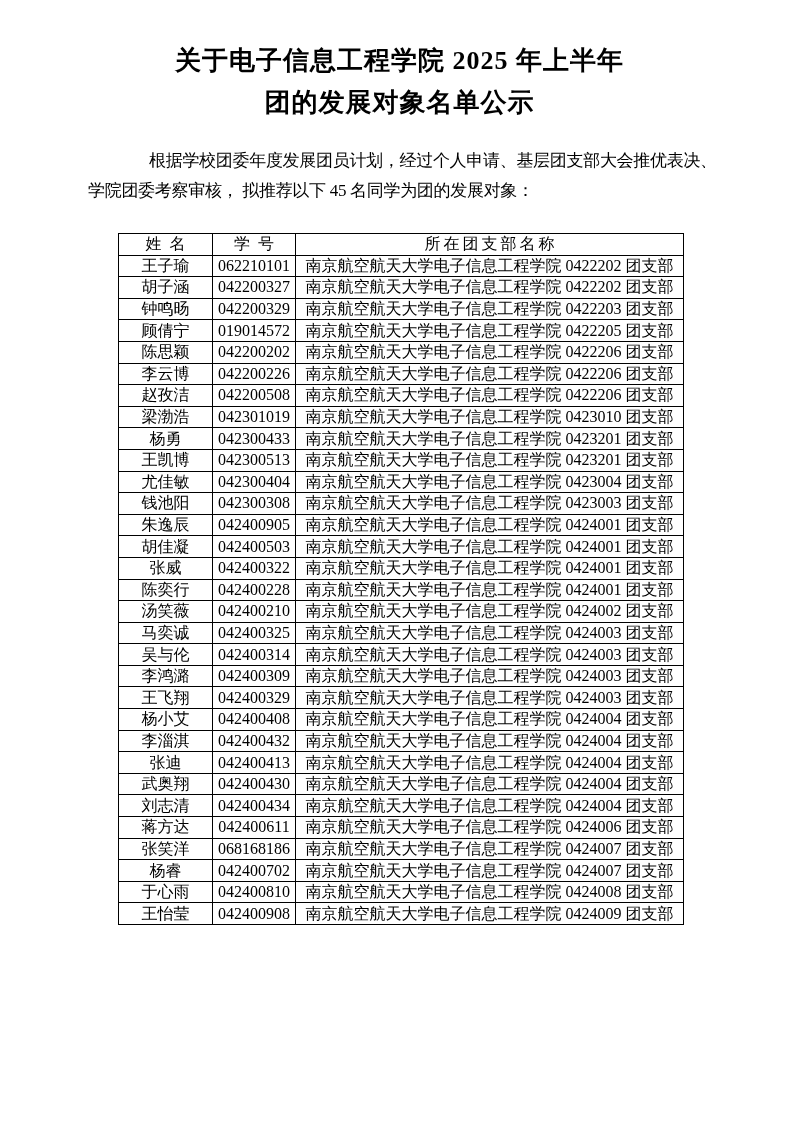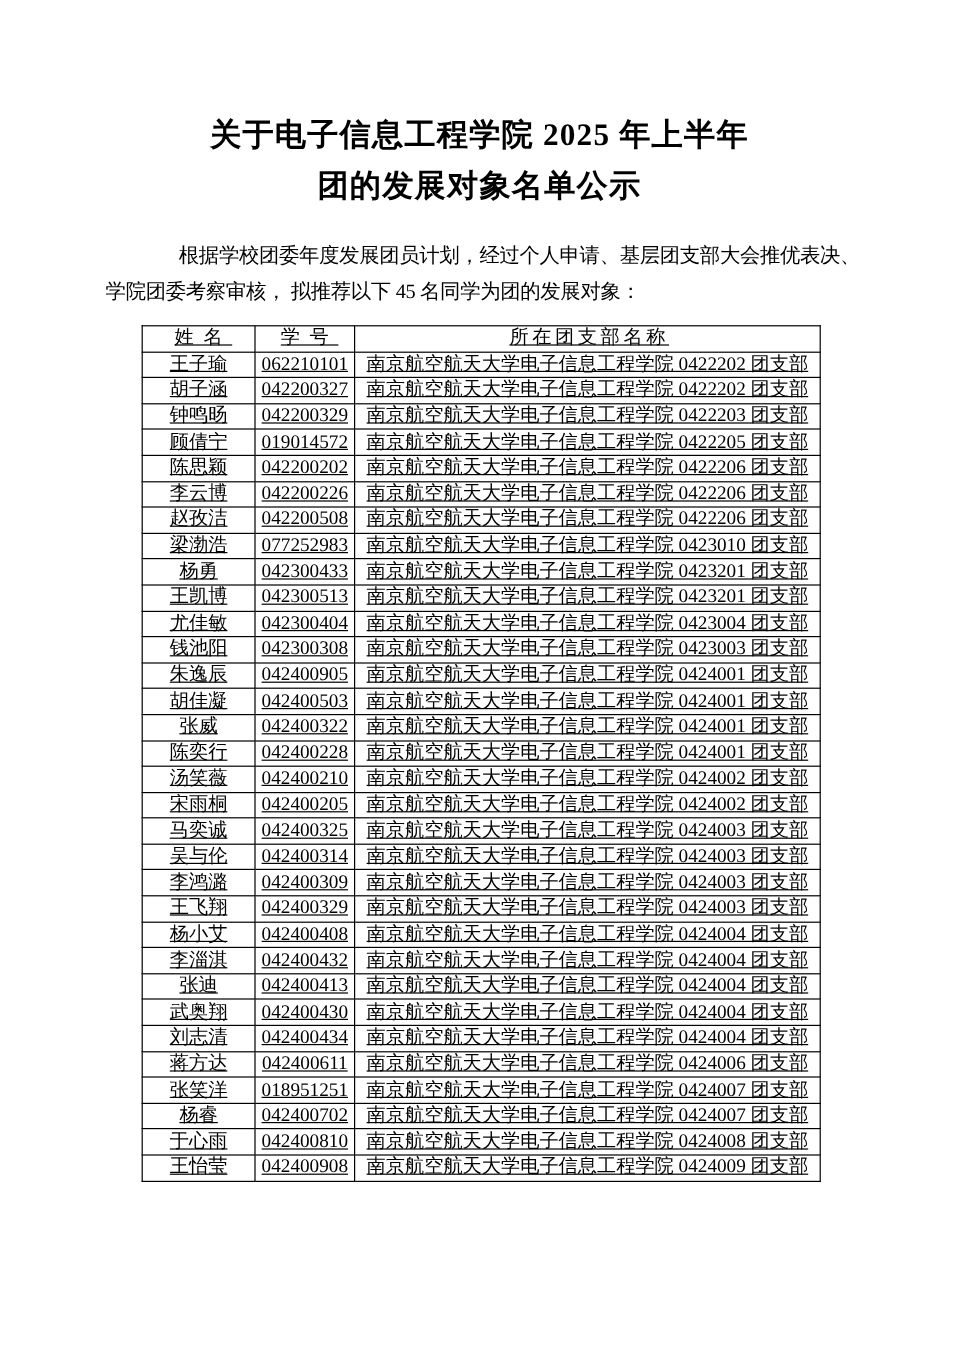--- a/index.html
+++ b/index.html
@@ -12,21 +12,21 @@
     width: 799px;
     height: 1131px;
     margin: 0 auto;
     background: #ffffff;
     color: #000000;
     font-family: "Liberation Serif", "DejaVu Serif", serif;
     overflow: hidden;
   }
   .doc-title {
     margin: 0;
-    padding-top: 92px;
+    padding-top: 40px;
     text-align: center;
     font-size: 26px;
     font-weight: bold;
     line-height: 42px;
     letter-spacing: 1px;
   }
   .doc-title .title-line {
     display: block;
   }
   .intro-para {
@@ -39,23 +39,22 @@
   .para-line {
     display: block;
     white-space: nowrap;
   }
   .para-line.first {
     text-indent: 61px;
   }
   table.roster {
     border-collapse: collapse;
     table-layout: fixed;
-    margin: 13px 0 0 118px;
+    margin: 27px 0 0 118px;
     width: 565px;
-    text-decoration: underline;
   }
   table.roster th,
   table.roster td {
     border: 1px solid #000000;
     height: 20.6px;
     padding: 0;
     text-align: center;
     vertical-align: middle;
     font-size: 16px;
     font-weight: normal;
@@ -135,21 +134,21 @@
           <td>042200226</td>
           <td>南京航空航天大学电子信息工程学院 0422206 团支部</td>
         </tr>
         <tr>
           <td>赵孜洁</td>
           <td>042200508</td>
           <td>南京航空航天大学电子信息工程学院 0422206 团支部</td>
         </tr>
         <tr>
           <td>梁渤浩</td>
-          <td>077252983</td>
+          <td>042301019</td>
           <td>南京航空航天大学电子信息工程学院 0423010 团支部</td>
         </tr>
         <tr>
           <td>杨勇</td>
           <td>042300433</td>
           <td>南京航空航天大学电子信息工程学院 0423201 团支部</td>
         </tr>
         <tr>
           <td>王凯博</td>
           <td>042300513</td>
@@ -184,25 +183,20 @@
           <td>陈奕行</td>
           <td>042400228</td>
           <td>南京航空航天大学电子信息工程学院 0424001 团支部</td>
         </tr>
         <tr>
           <td>汤笑薇</td>
           <td>042400210</td>
           <td>南京航空航天大学电子信息工程学院 0424002 团支部</td>
         </tr>
         <tr>
-          <td>宋雨桐</td>
-          <td>042400205</td>
-          <td>南京航空航天大学电子信息工程学院 0424002 团支部</td>
-        </tr>
-        <tr>
           <td>马奕诚</td>
           <td>042400325</td>
           <td>南京航空航天大学电子信息工程学院 0424003 团支部</td>
         </tr>
         <tr>
           <td>吴与伦</td>
           <td>042400314</td>
           <td>南京航空航天大学电子信息工程学院 0424003 团支部</td>
         </tr>
         <tr>
@@ -240,21 +234,21 @@
           <td>042400434</td>
           <td>南京航空航天大学电子信息工程学院 0424004 团支部</td>
         </tr>
         <tr>
           <td>蒋方达</td>
           <td>042400611</td>
           <td>南京航空航天大学电子信息工程学院 0424006 团支部</td>
         </tr>
         <tr>
           <td>张笑洋</td>
-          <td>018951251</td>
+          <td>068168186</td>
           <td>南京航空航天大学电子信息工程学院 0424007 团支部</td>
         </tr>
         <tr>
           <td>杨睿</td>
           <td>042400702</td>
           <td>南京航空航天大学电子信息工程学院 0424007 团支部</td>
         </tr>
         <tr>
           <td>于心雨</td>
           <td>042400810</td>

